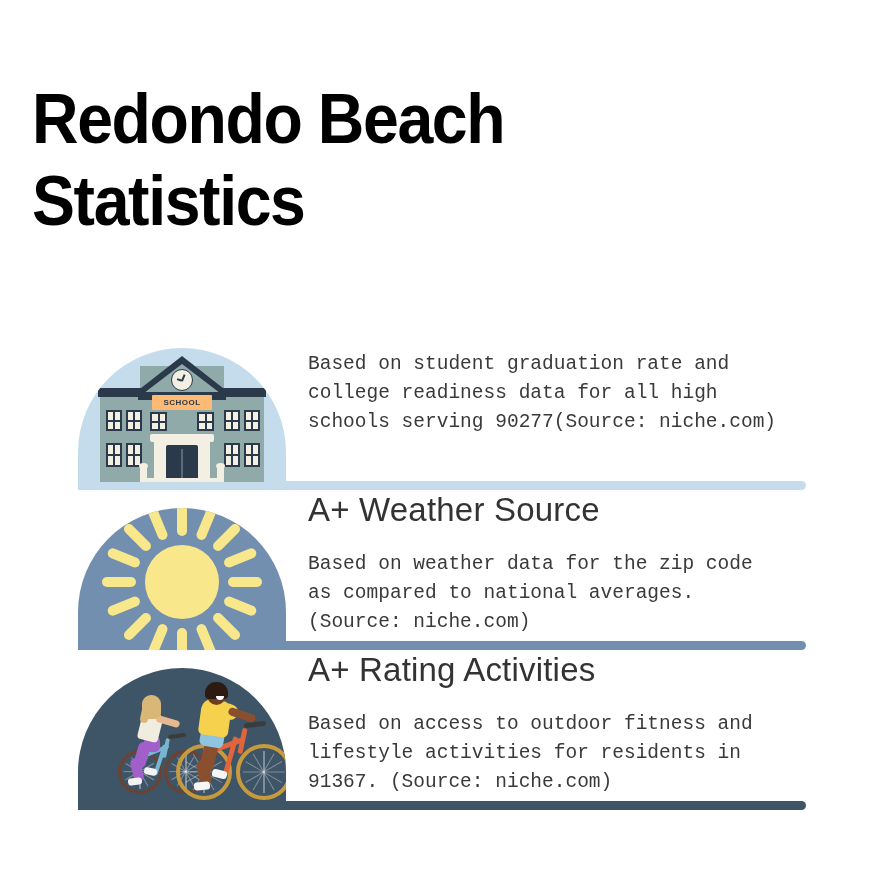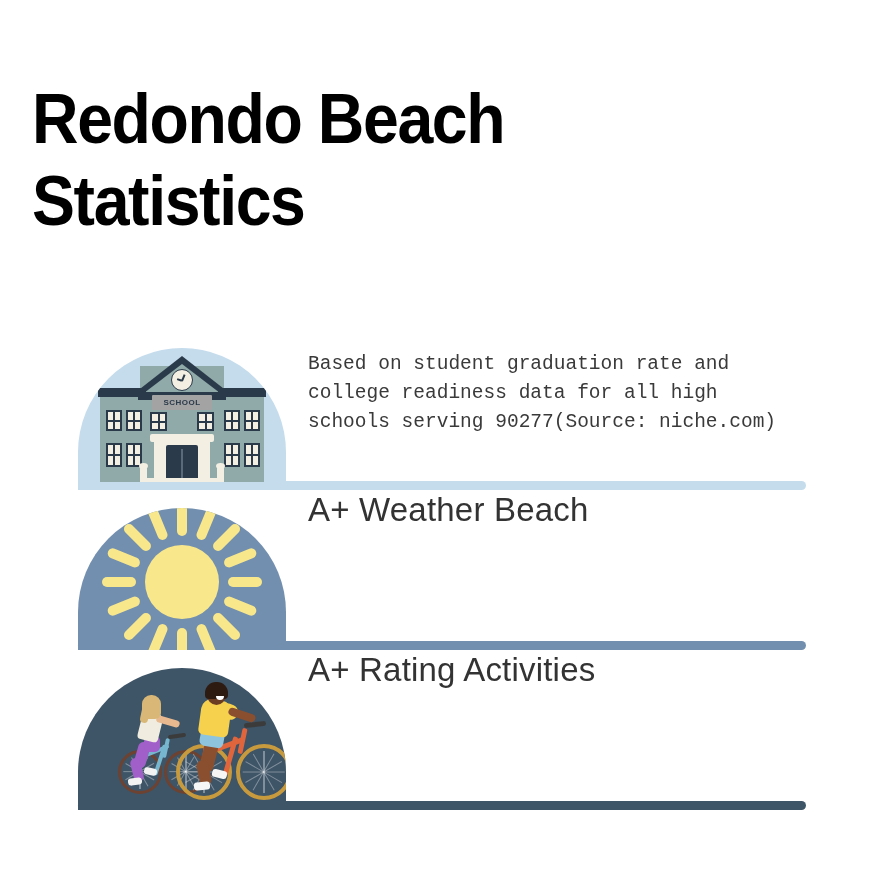--- a/index.html
+++ b/index.html
@@ -166,21 +166,21 @@
     left: 9px; top: 6px;
     width: 1.6px; height: 5px;
     background: #2b3a4a;
     transform-origin: bottom center;
     transform: rotate(-70deg);
   }
   .sch-sign {
     position: absolute;
     left: 74px; top: 47px;
     width: 60px; height: 15px;
-    background: #a3a3a3;
+    background: #fdba74;
     border-radius: 1px;
     display: flex;
     align-items: center;
     justify-content: center;
   }
   .sch-sign span {
     font-family: "Liberation Sans", sans-serif;
     font-size: 8px;
     font-weight: 700;
     letter-spacing: 0.5px;
@@ -499,21 +499,24 @@
           <div class="sun-ray" style="transform: rotate(225deg) translateY(46px);"></div>
           <div class="sun-ray" style="transform: rotate(247.5deg) translateY(46px);"></div>
           <div class="sun-ray" style="transform: rotate(270deg) translateY(46px);"></div>
           <div class="sun-ray" style="transform: rotate(292.5deg) translateY(46px);"></div>
           <div class="sun-ray" style="transform: rotate(315deg) translateY(46px);"></div>
           <div class="sun-ray" style="transform: rotate(337.5deg) translateY(46px);"></div>
         </div>
     </div>
 
     <div class="row-text">
-      <div class="row-heading">A+ Weather Beach</div>
+      <div class="row-heading">A+ Weather Source</div>
+      <div class="row-body">Based on weather data for the zip code
+as compared to national averages.
+(Source: niche.com)</div>
     </div>
   </div>
 
   <div class="stat-row" id="row-2">
 
     <div class="row-bar" style="background:#3e5467;"></div>
 
     <div class="row-plate" style="background:#3e5467;">
       <div class="bike-scene">
 
@@ -584,16 +587,19 @@
           <div class="c2-head"></div>
           <div class="c2-hair"></div>
           <div class="c2-smile"></div>
         </div>
 
       </div>
     </div>
 
     <div class="row-text">
       <div class="row-heading">A+ Rating Activities</div>
+      <div class="row-body">Based on access to outdoor fitness and
+lifestyle activities for residents in
+91367. (Source: niche.com)</div>
     </div>
   </div>
 
 </div>
 
 </body></html>

